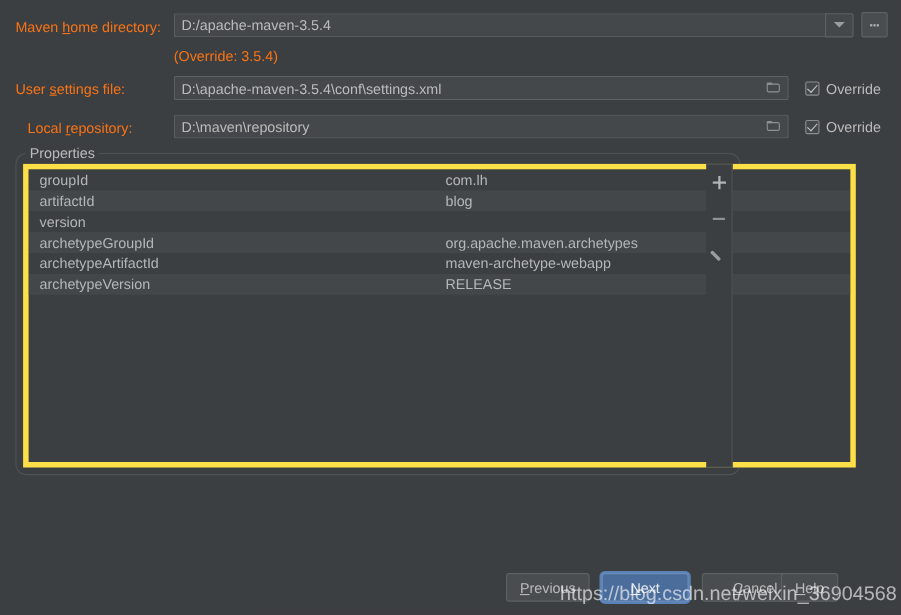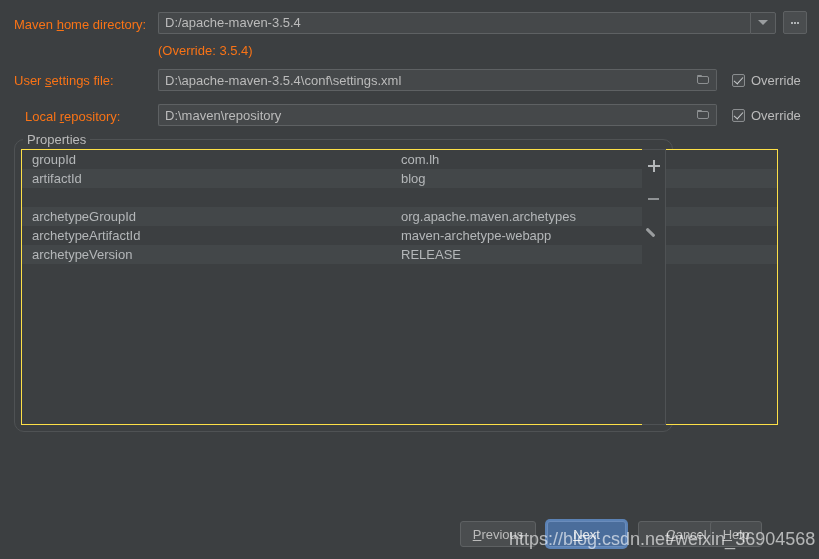--- a/index.html
+++ b/index.html
@@ -111,21 +111,21 @@
   }
   .group-title{
     position:absolute;left:8px;top:-8px;
     background:#3c3f41;
     padding:0 4px;
     font-size:13px;color:#bbbbbb;
   }
   .table-area{
     position:absolute;left:6px;top:9px;
     width:757px;height:276px;
-    border:1px solid #fde047;
+    border:5px solid #fde047;
     box-sizing:border-box;
     background:#3c3f41;
     overflow:hidden;
   }
   .trow{
     height:19px;display:flex;align-items:center;
     font-size:13px;color:#b4b7b9;
   }
   .trow.odd{background:#3c3f41;}
   .trow.even{background:#434749;}
@@ -251,20 +251,21 @@
     <div class="table-area">
       <div class="trow odd">
         <span class="tcell-k">groupId</span>
         <span class="tcell-v">com.lh</span>
       </div>
       <div class="trow even">
         <span class="tcell-k">artifactId</span>
         <span class="tcell-v">blog</span>
       </div>
       <div class="trow odd">
+        <span class="tcell-k">version</span>
       </div>
       <div class="trow even">
         <span class="tcell-k">archetypeGroupId</span>
         <span class="tcell-v">org.apache.maven.archetypes</span>
       </div>
       <div class="trow odd">
         <span class="tcell-k">archetypeArtifactId</span>
         <span class="tcell-v">maven-archetype-webapp</span>
       </div>
       <div class="trow even">

